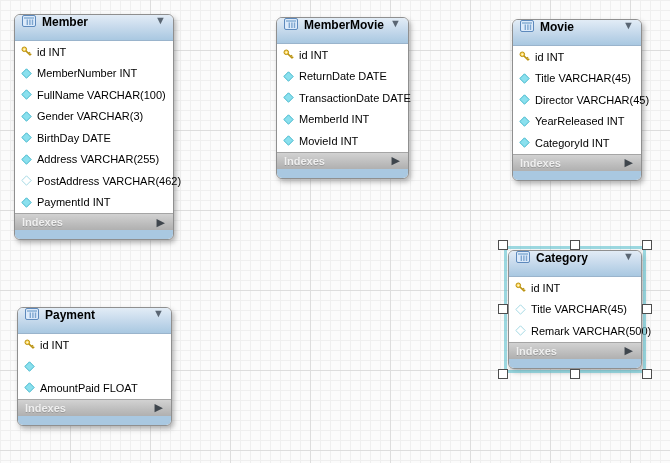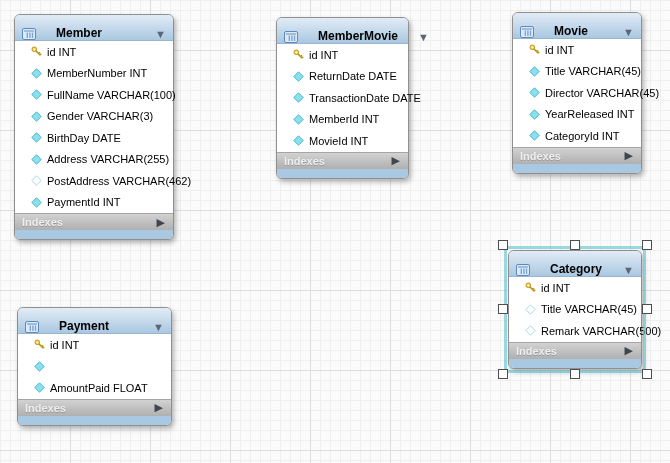--- a/index.html
+++ b/index.html
@@ -20,37 +20,37 @@
     background-position:70px 0,0 50px,0 0,0 0;
   }
   .table-widget{
     position:absolute;
     border:1px solid #8f8f8f;
     border-radius:6px;
     background:#ffffff;
     box-shadow:2px 3px 5px rgba(90,90,90,0.45);
   }
   .tw-header{
-    display:flex;align-items:flex-end;gap:20px;
+    display:flex;align-items:flex-start;gap:6px;
     height:26px;padding:0 7px 0 7px;
     background:linear-gradient(180deg,#e2ecf6 0%,#c7daec 48%,#a9c8e1 100%);
     border-bottom:1px solid #9ab4cc;
     border-radius:5px 5px 0 0;
     box-sizing:border-box;
   }
   .tw-title{
     font-size:12px;font-weight:bold;color:#000;white-space:nowrap;
   }
   .tw-collapse{
     margin-left:auto;color:#5a6673;font-size:11px;line-height:1;
   }
   .tw-body{background:#ffffff;}
   .tw-row{
     display:flex;align-items:center;gap:5px;
-    height:21.5px;padding-left:16px;white-space:nowrap;
+    height:21.5px;padding-left:6px;white-space:nowrap;
   }
   .tw-row-icon{display:inline-flex;width:11px;height:11px;flex:none;}
   .tw-row-label{font-size:11px;color:#000;}
   .tw-footer{
     display:flex;align-items:center;
     height:17px;padding:0 8px 0 7px;
     background:linear-gradient(180deg,#d2d2d2 0%,#bdbdbd 60%,#b0b0b0 100%);
     border-top:1px solid #a5a5a5;
     box-sizing:border-box;
   }
@@ -232,21 +232,21 @@
           </span>
     <span class="tw-row-label">MovieId INT</span>
   </div>
       </div>
     <div class="tw-footer">
       <span class="tw-footer-label">Indexes</span>
       <span class="tw-expand">▶</span>
     </div>
     <div class="tw-bottom"></div>
   </div>
-    <div class="table-widget" style="left: 512px; top: 12px; width: 128px;">
+    <div class="table-widget" style="left: 512px; top: 19px; width: 128px;">
     <div class="tw-header">
       <span class="tw-row-icon" style="width:14px;height:12px">
         <svg width="14" height="12" viewBox="0 0 14 12">
           <rect x="0.5" y="0.5" width="13" height="11" rx="1.5" fill="#dceafa" stroke="#5d89bc"></rect>
           <rect x="2" y="2" width="10" height="2" fill="#9dbede"></rect>
           <rect x="4.6" y="4.5" width="1.4" height="5.5" fill="#7ea6cf"></rect>
           <rect x="7.2" y="4.5" width="1.4" height="5.5" fill="#7ea6cf"></rect>
           <rect x="9.8" y="4.5" width="1.4" height="5.5" fill="#7ea6cf"></rect>
         </svg>
       </span>

